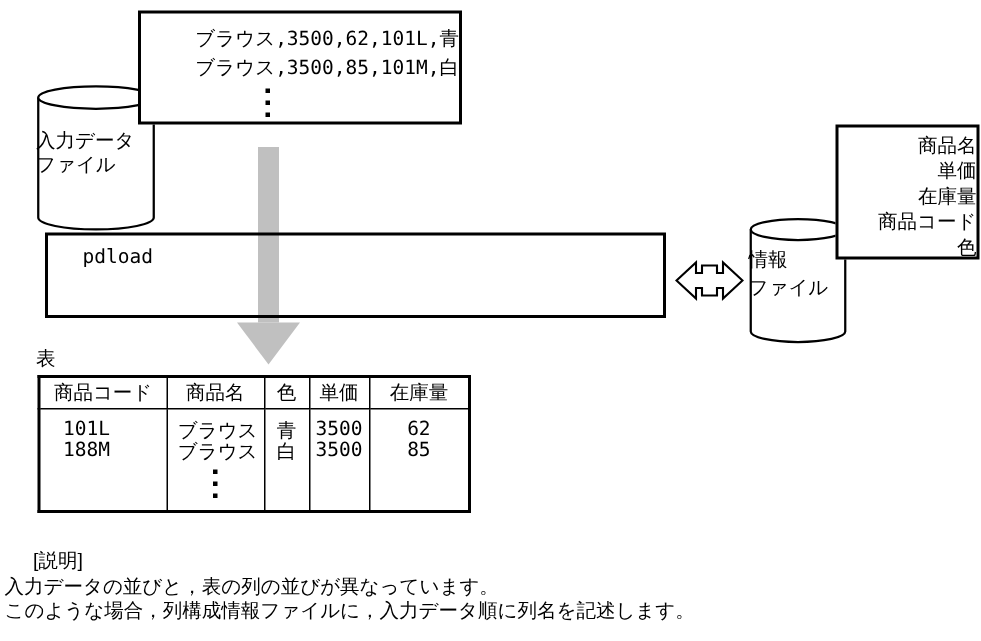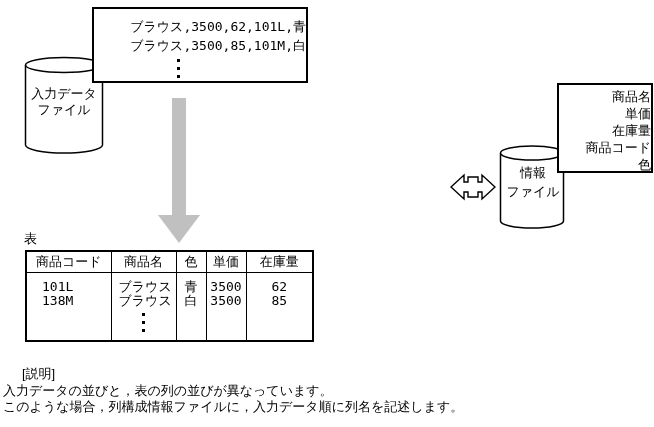--- a/index.html
+++ b/index.html
@@ -55,21 +55,21 @@
   .pdload-box .cmd { position: absolute; left: 23px; top: 7px; }
 
   .column-list-box { left: 557px; top: 83px; width: 96px; height: 90px; padding: 3px 0 0 9px; }
   .column-list-box .colname { line-height: 17px; white-space: nowrap; }
 
   
   .cyl { position: absolute; z-index: 1; }
   .cyl svg { display: block; }
   .cyl .cyl-label {
     position: absolute; left: 0; width: 100%;
-    text-align: center; line-height: 16px; white-space: nowrap;
+    text-align: left; line-height: 16px; white-space: nowrap;
   }
   .input-cyl { left: 24px; top: 56px; width: 80px; height: 98px; }
   .input-cyl .cyl-label { top: 30px; }
   .colinfo-cyl { left: 499px; top: 144px; width: 68px; height: 86px; }
   .colinfo-cyl .cyl-label { top: 20px; line-height: 18.5px; }
 
   
   .lbl { position: absolute; white-space: nowrap; z-index: 2; }
   .dataload-lbl { left: 186px; top: 117px; letter-spacing: 1px; }
   .table-caption { left: 24px; top: 231px; }
@@ -132,20 +132,23 @@
     <div class="csvline mono">ブラウス,3500,62,101L,青</div>
     <div class="csvline mono">ブラウス,3500,85,101M,白</div>
     <div class="vdots">
         <i></i>
         <i></i>
         <i></i>
       </div>
   </div>
 
 
+  <div class="box pdload-box">
+    <div class="cmd mono">pdload</div>
+  </div>
 
   <div class="dbl-arrow">
     <svg width="46" height="32" viewBox="0 0 46 32">
       <path d="M1,16 L14,4 V11 H18 V6 H28 V11 H32 V4 L45,16 L32,28 V21 H28 V26 H18 V21 H14 V28 Z" fill="#ffffff" stroke="#000" stroke-width="1.4" stroke-linejoin="miter"></path>
     </svg>
   </div>
 
   <div class="cyl colinfo-cyl">
     <svg width="68" height="86" viewBox="0 0 68 86">
       <path d="M1.5,9 V77 A31.5,7 0 0 0 64.5,77 V9" fill="#ffffff" stroke="#000" stroke-width="1.5"></path>
@@ -182,21 +185,21 @@
           <th>商品名</th>
           <th>色</th>
           <th>単価</th>
           <th>在庫量</th>
         </tr>
       </thead>
       <tbody>
         <tr>
           <td class="al-code">
             <div class="cellline mono pad-top">101L</div>
-            <div class="cellline mono">138M</div>
+            <div class="cellline mono">188M</div>
           </td>
           <td class="al-name">
             <div class="cellline pad-top">ブラウス</div>
             <div class="cellline">ブラウス</div>
             <div class="vdots table-dots">
                 <i></i>
                 <i></i>
                 <i></i>
               </div>
           </td>

